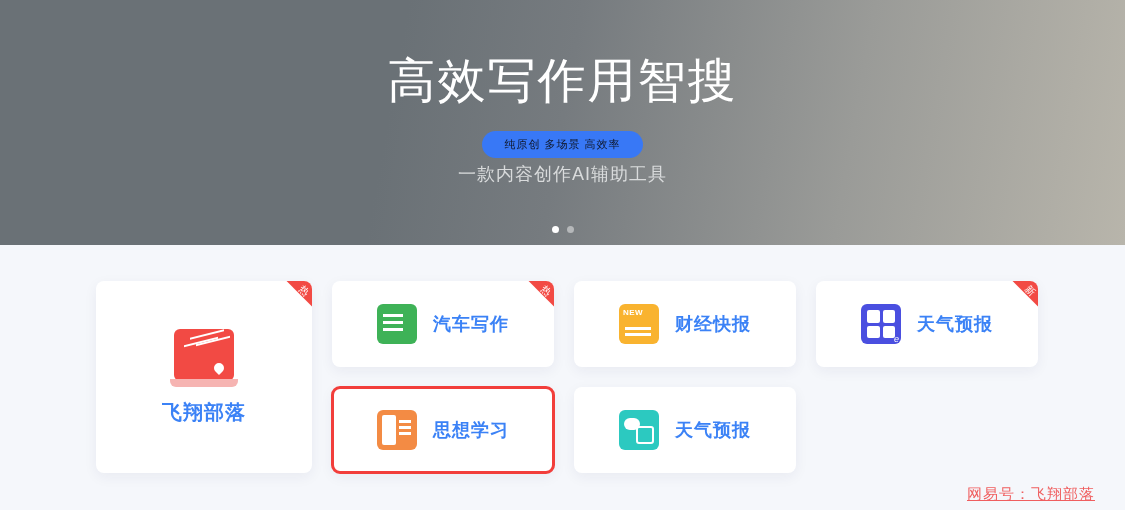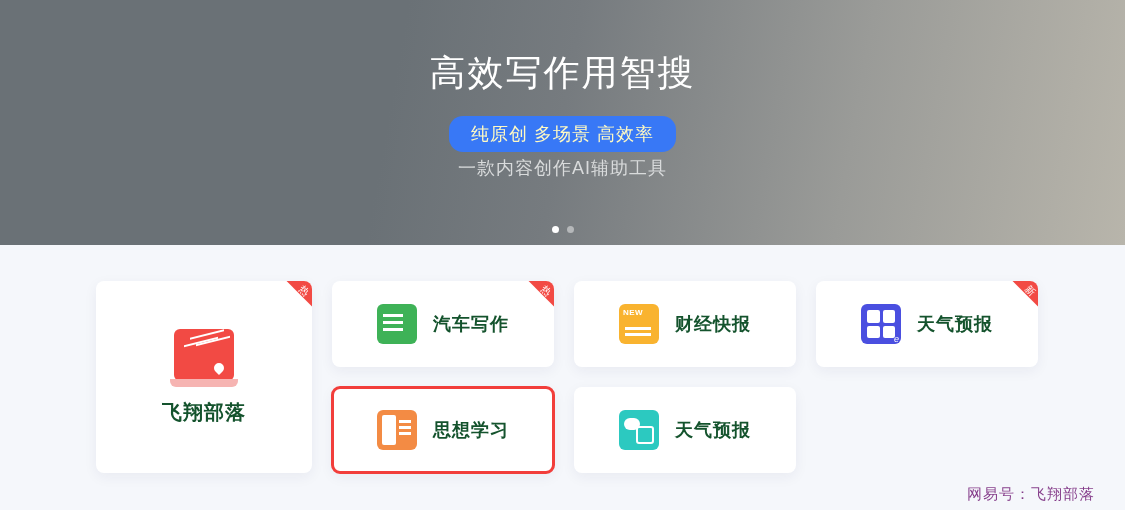--- a/index.html
+++ b/index.html
@@ -17,29 +17,29 @@
     background: linear-gradient(100deg, #6a7176 0%, #6a7176 35%, #767b7f 50%, #9a9b98 75%, #b8b5ab 100%);
     position: relative;
     display: flex;
     flex-direction: column;
     align-items: center;
     padding-top: 52px;
     margin-top:-3px;
   }
   .hero-title {
     color: #ffffff;
-    font-size: 36px;
+    font-size: 48px;
     font-weight: 400;
     letter-spacing: 2px;
   }
   .hero-badge {
     margin-top: 18px;
     background: #3878f6;
-    color: #fef9c3;
-    font-size: 18px;
+    color: #0f172a;
+    font-size: 11px;
     padding: 6px 22px;
     border-radius: 14px;
     letter-spacing: 1px;
     text-align: right;
   }
   .hero-sub {
     margin-top: 4px;
     color: #d9dbdc;
     font-size: 18px;
     letter-spacing: 1px;
@@ -107,21 +107,21 @@
   }
   .ribbon span {
     position: absolute;
     top: 3px; right: 3px;
     color: #fff;
     font-size: 10px;
     transform: rotate(45deg);
   }
   .card-label {
     font-size: 18px;
-    color: #14532d;
+    color: #3b82f6;
     font-weight: 600;
     letter-spacing: 1px;
   }
   .card.big .card-label { font-size: 20px; }
 
   
   .ico { width: 40px; height: 40px; border-radius: 6px; position: relative; flex-shrink: 0; }
   .card.big .ico { width: 60px; height: 52px; }
 
   .ico-hot { background: #f24a44; }
@@ -148,24 +148,25 @@
   .ico-think::after  { content:""; position:absolute; right:6px; top:10px; width:12px; height:3px; background:#fff; box-shadow:0 6px 0 #fff, 0 12px 0 #fff; }
 
   .ico-weather { background:#2cc9c0; }
   .ico-weather::before { content:""; position:absolute; left:5px; top:8px; width:16px; height:12px; background:#fff; border-radius:6px; }
   .ico-weather::after  { content:""; position:absolute; right:5px; bottom:6px; width:14px; height:14px; border:2px solid #fff; border-radius:3px; }
 
   .watermark {
     position: absolute;
     right: 30px;
     bottom: 6px;
-    color: #701a75;
+    color: #ef4444;
     font-size: 15px;
     letter-spacing: 1px;
     opacity: 0.85;
+    text-decoration: underline;
   }
 </style>
 </head>
 <body>
 
 <div class="hero">
   <div class="hero-title">高效写作用智搜</div>
   <div class="hero-badge">纯原创 多场景 高效率</div>
   <div class="hero-sub">一款内容创作AI辅助工具</div>
   <div class="dots">

